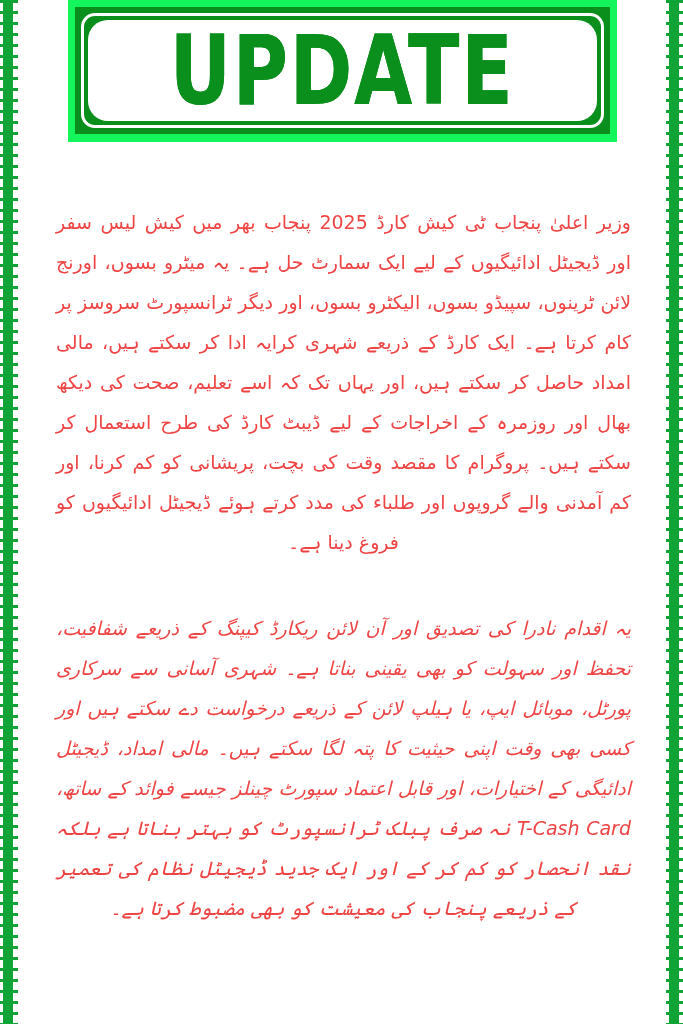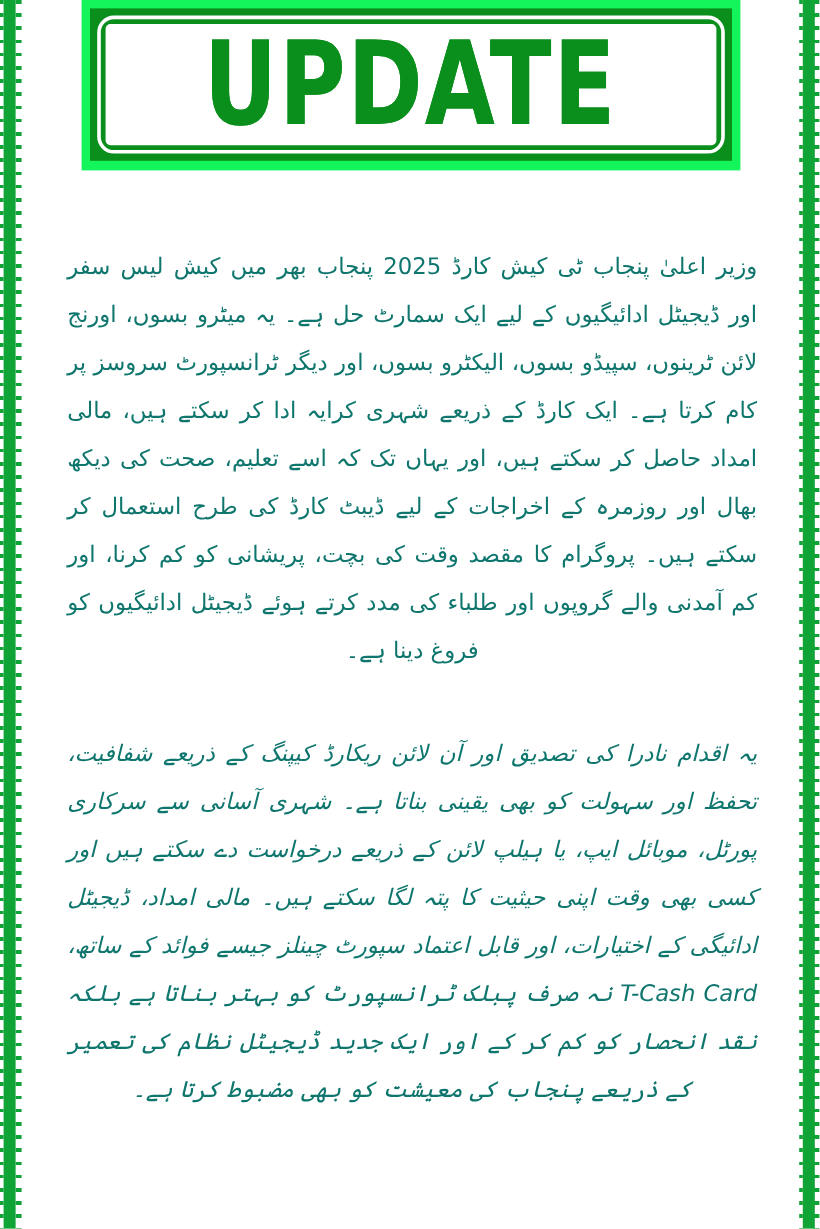--- a/index.html
+++ b/index.html
@@ -32,34 +32,34 @@
   .banner-inner {
     position:absolute; left:7px; top:7px; right:7px; bottom:8px;
     background:#0b8f1c;
   }
   .banner-frame {
     position:absolute; left:6px; top:6px; right:6px; bottom:6px;
     border:3px solid #ffffff; border-radius:14px;
   }
   .banner-white {
     position:absolute; left:13px; top:13px; right:13px; bottom:13px;
-    background:#ffffff; border-radius:4px;
+    background:#ffffff; border-radius:20px;
     display:flex; align-items:center; justify-content:center;
   }
   .stamp-text {
     font-family:"DejaVu Sans", sans-serif; font-weight:bold;
     font-size:92px; line-height:1; color:#0b8f1c;
     transform:scaleX(0.82) scaleY(1.05); letter-spacing:2px;
     text-shadow: 0 0 0 #0b8f1c;
   }
 
   .content {
     position:absolute; left:56px; right:52px; top:202px;
     direction:rtl; text-align:center;
-    font-family:"DejaVu Sans", sans-serif; color:#0f766e;
+    font-family:"DejaVu Sans", sans-serif; color:#ef4444;
     font-size:19px; line-height:40px;
   }
   .para { margin:0 0 46px 0; text-align:justify; text-align-last:center; }
   .para.p2 { margin-top:0;font-style:italic; }
 </style>
 </head>
 <body>
 
 <div class="ticks-left2"></div>
 <div class="border-left"></div>

